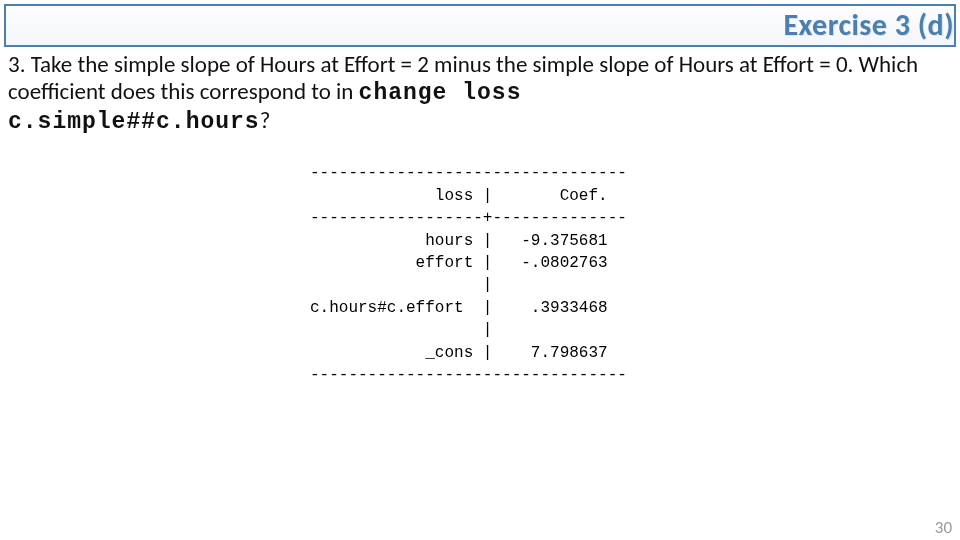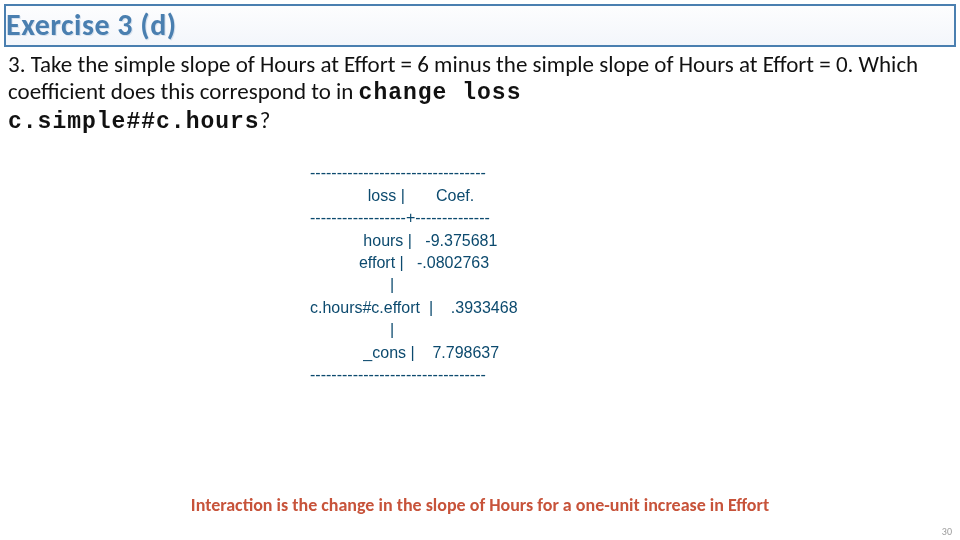--- a/index.html
+++ b/index.html
@@ -2,21 +2,21 @@
 <html><head>
 <meta charset="utf-8">
 <style>
   * { box-sizing: border-box; margin: 0; padding: 0; }
   html, body { width: 960px; height: 540px; font-family: Calibri, 'Segoe UI', Arial, sans-serif; background: #fff; }
   .slide { width: 960px; height: 540px; position: relative; }
   .title-bar {
     margin: 4px 4px 2px 4px;
     border: 2px solid #4a7fb0;
     background: linear-gradient(#fdfdfe, #f3f6fb);
-    text-align: left;
+    text-align: right;
     padding: 0 0 2px 0;
   }
   .title-text {
     font-size: 30px;
     font-weight: bold;
     color: #4a7fb0;
     text-shadow: 1px 1px 0 #d8e2ee;
     letter-spacing: 0.5px;
   }
   .question {
@@ -33,68 +33,67 @@
   }
   .cmd-label { font-weight: bold; }
   .cmd-code {
     font-family: "Courier New", monospace;
     font-weight: bold;
     letter-spacing: 0.5px;
   }
   .table-wrap {
     margin: 24px auto 0 auto;
     width: 340px;
-    font-family: Liberation Sans, sans-serif;
+    font-family: Liberation Mono, monospace;
     font-size: 16px;
-    color: #0c4a6e;
+    color: #000000;
     line-height: 1.4;
     white-space: pre;
   }
   .caption {
     position: absolute;
     left: 0; right: 0;
     bottom: 28px;
     text-align: center;
     font-size: 18px;
     font-weight: bold;
     color: #c7533a;
   }
   .pagenum {
     position: absolute;
     right: 8px;
     bottom: 6px;
-    font-size: 10px;
+    font-size: 17px;
     color: #9a9a9a;
   }
 </style>
 </head>
 <body>
 
 <div class="slide">
 
   <div class="title-bar">
     <div class="title-text">Exercise 3 (d)</div>
   </div>
 
   <div class="question">
-    <span>3. Take the simple slope of Hours at Effort = 6 minus the simple slope of Hours at Effort = 0. Which coefficient does this correspond to in </span><span class="mono">change loss</span><br>
+    <span>3. Take the simple slope of Hours at Effort = 2 minus the simple slope of Hours at Effort = 0. Which coefficient does this correspond to in </span><span class="mono">change loss</span><br>
     <span class="mono">c.simple##c.hours</span><span>?</span>
   </div>
 
   <div class="cmd-block">
   </div>
 
   <div class="table-wrap"><span>---------------------------------</span>
 <span>             loss |       Coef.  </span>
 <span>------------------+--------------</span>
 <span>            hours |   -9.375681  </span>
 <span>           effort |   -.0802763  </span>
 <span>                  |              </span>
 <span>c.hours#c.effort  |    .3933468  </span>
 <span>                  |              </span>
 <span>            _cons |    7.798637  </span>
 <span>---------------------------------</span></div>
 
-  <div class="caption">Interaction is the change in the slope of Hours for a one-unit increase in Effort</div>
 
   <div class="pagenum">30</div>
 
 </div>
 
 </body></html>

